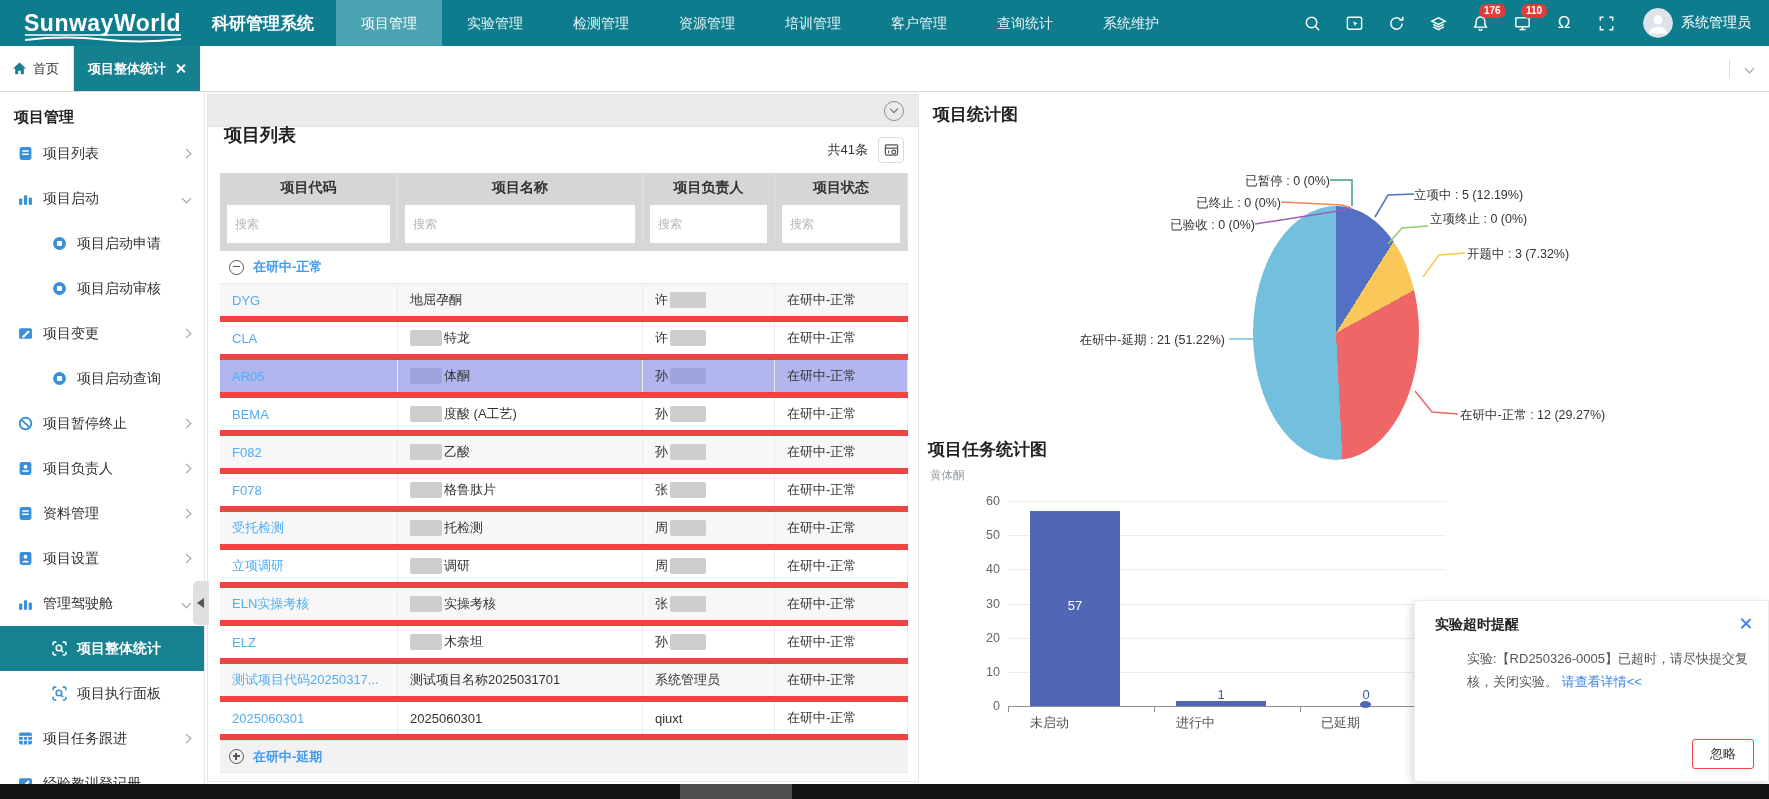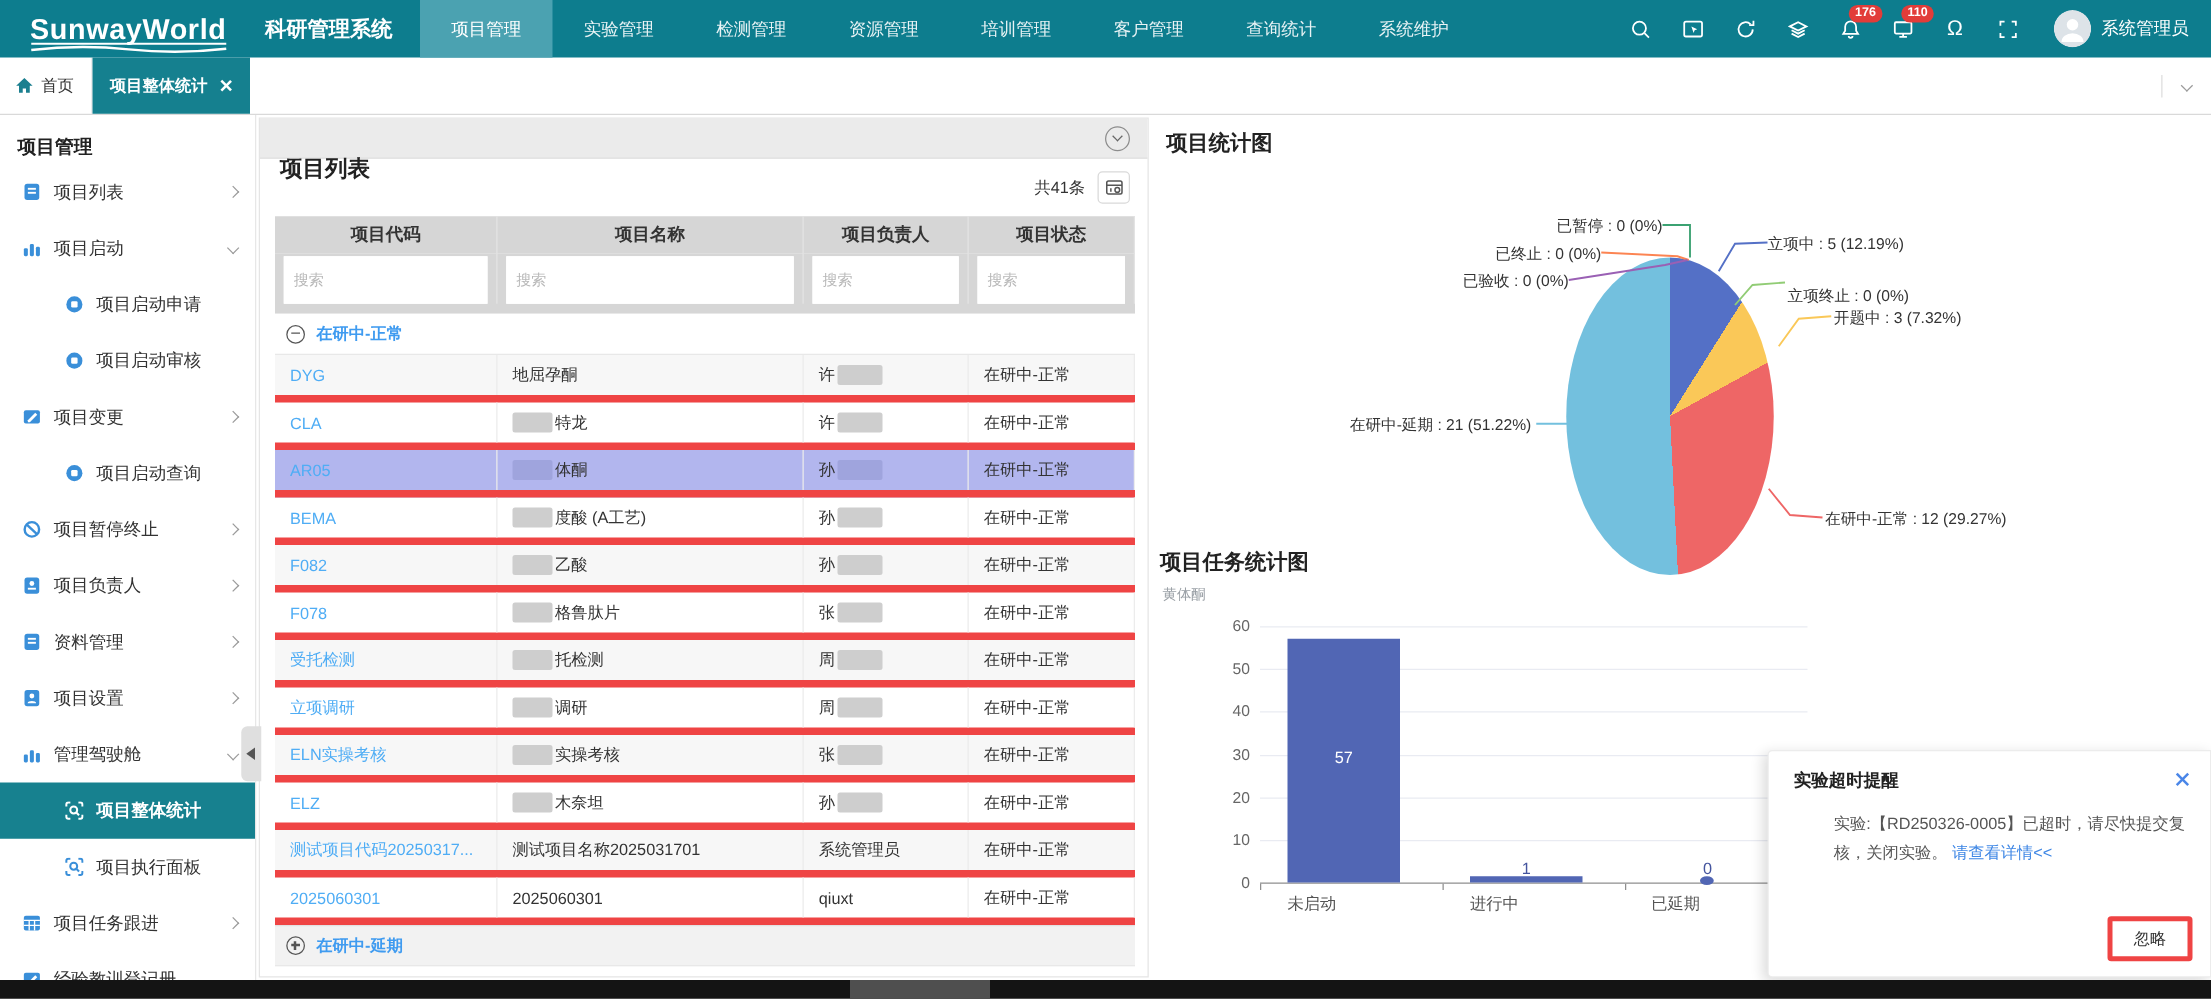--- a/index.html
+++ b/index.html
@@ -122,21 +122,21 @@
   
   .popup { position:absolute; left:1414px; top:600px; width:355px; height:182px; background:#fff;
     border:1px solid #ececec; border-radius:4px 0 0 4px; box-shadow:-3px 3px 10px rgba(0,0,0,.14); z-index:40; }
   .popup-title { font-size:14px; font-weight:700; color:#222; padding:15px 0 0 20px; }
   .popup-close { position:absolute; right:16px; top:16px; width:13px; height:13px; cursor:pointer; }
   .popup-close::before,.popup-close::after { content:""; position:absolute; left:6px; top:0; width:1.8px; height:13px; background:#4a86e8; }
   .popup-close::before{ transform:rotate(45deg);} .popup-close::after{ transform:rotate(-45deg);}
   .popup-body { padding:14px 16px 0 52px; font-size:13px; color:#555; line-height:1.75; }
   .popup-link { color:#3f87e5; text-decoration:none; cursor:pointer; }
   .popup-btn { position:absolute; right:14px; bottom:12px; padding:5px 17px; font-size:13px; color:#333;
-    background:#fff; border:4px solid #ef4444; border-radius:3px; cursor:pointer; font-family:"Liberation Sans",sans-serif; }
+    background:#fff; border:1px solid #ef4444; border-radius:3px; cursor:pointer; font-family:"Liberation Sans",sans-serif; }
 
   .bottombar { position:absolute; left:0; bottom:0; width:1769px; height:15px; background:#141414; z-index:50; }
   .bottombar .thumb { position:absolute; left:680px; top:0; width:112px; height:15px; background:#4f4f4f; }
 </style>
 </head>
 <body>
 
 <div class="topbar">
   <div class="logo">
     <span class="logo-text">SunwayWorld</span>
@@ -602,21 +602,21 @@
   <polyline points="489,99 463,100 450,122" fill="none" stroke="#5470c6" stroke-width="1.5"></polyline>
   <polyline points="503,131 477,133 463,149" fill="none" stroke="#91cc75" stroke-width="1.5"></polyline>
   <polyline points="540,158 514,160 498,182" fill="none" stroke="#fac858" stroke-width="1.5"></polyline>
   <polyline points="533,319 507,317 490,296" fill="none" stroke="#ee6666" stroke-width="1.5"></polyline>
   <polyline points="304,244 330,244" fill="none" stroke="#73c0de" stroke-width="1.5"></polyline>
 </svg>
 <div class="plabel ta-r" style="left:1180px; top:173px; width:150px;">已暂停 : 0 (0%)</div>
 <div class="plabel ta-r" style="left:1131px; top:195px; width:150px;">已终止 : 0 (0%)</div>
 <div class="plabel ta-r" style="left:1105px; top:217px; width:150px;">已验收 : 0 (0%)</div>
 <div class="plabel" style="left:1414px; top:187px;">立项中 : 5 (12.19%)</div>
-<div class="plabel" style="left:1430px; top:229px;">立项终止 : 0 (0%)</div>
+<div class="plabel" style="left:1430px; top:211px;">立项终止 : 0 (0%)</div>
 <div class="plabel" style="left:1467px; top:246px;">开题中 : 3 (7.32%)</div>
 <div class="plabel" style="left:1460px; top:407px;">在研中-正常 : 12 (29.27%)</div>
 <div class="plabel ta-r" style="left:1065px; top:332px; width:160px;">在研中-延期 : 21 (51.22%)</div>
 
 <div class="chart-title" style="left:928px; top:438px;">项目任务统计图</div>
 <div class="chart-sub" style="left:930px; top:468px;">黄体酮</div>
 
 <div class="ytick" style="top:494px;">60</div>
 <div class="ytick" style="top:528px;">50</div>
 <div class="ytick" style="top:562px;">40</div>

